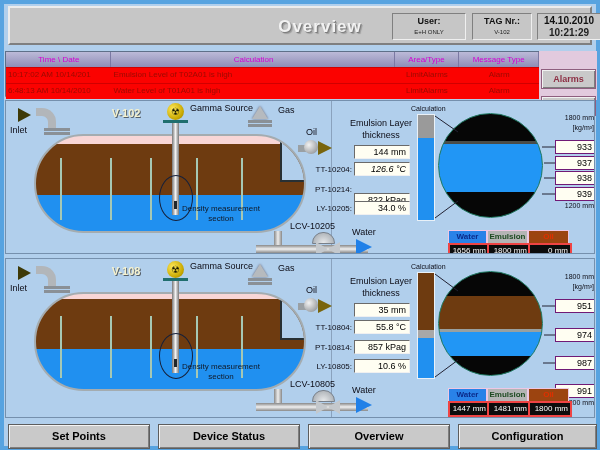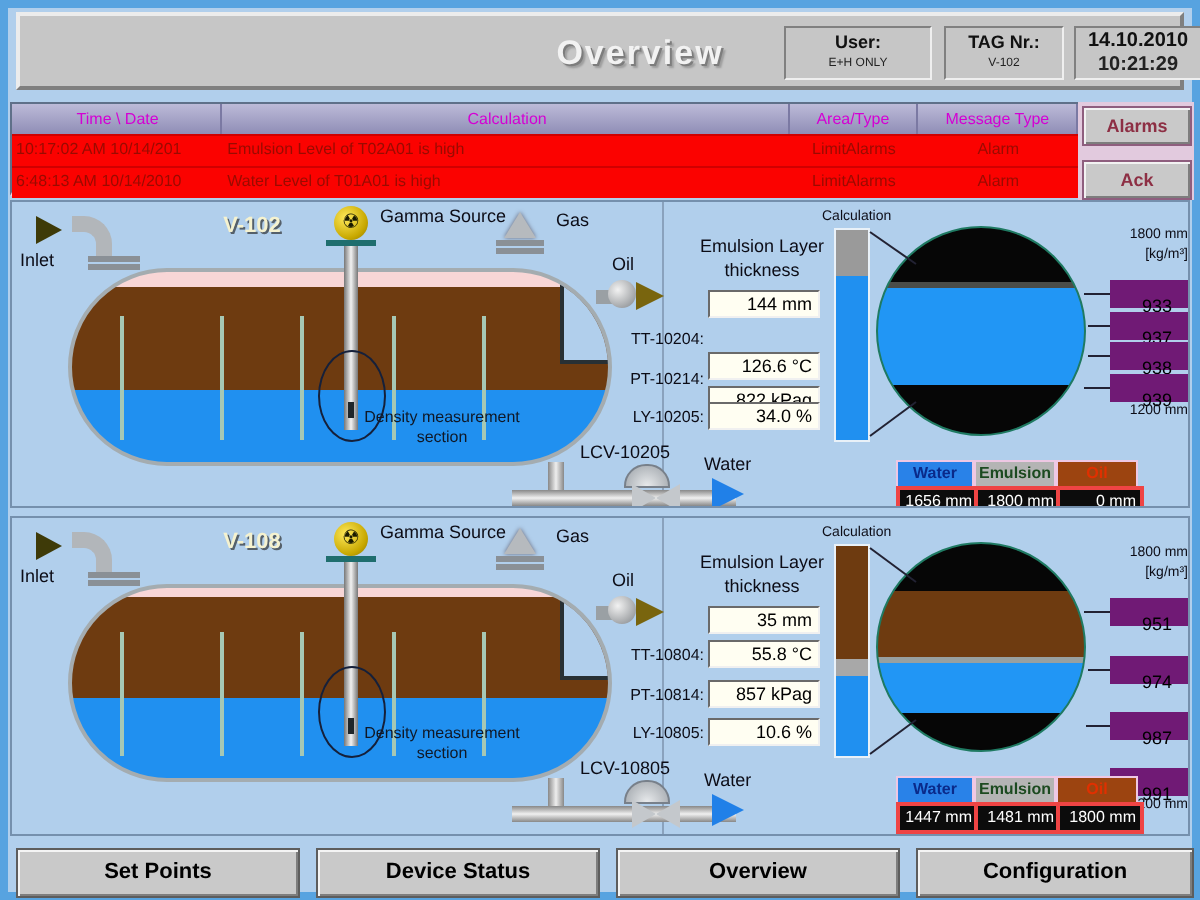--- a/index.html
+++ b/index.html
@@ -26,21 +26,21 @@
   .a-head{display:flex;height:15px;background:linear-gradient(#bcbad8,#8f8db6);}
   .a-head div{font-size:8px;color:#d400d4;text-align:center;line-height:15px;border-right:1px solid #7b79a3;
               white-space:nowrap;overflow:hidden;box-sizing:border-box;}
   .a-row{display:flex;height:15px;background:#fb0200;border-top:1px solid #d00000;}
   .a-row div{font-size:8px;color:#990b00;line-height:14px;white-space:nowrap;overflow:hidden;box-sizing:border-box;}
   .c-time{width:105px;padding-left:2px;} .c-desc{width:285px;padding-left:3px;}
   .c-area{width:65px;text-align:center;} .c-type{width:80px;text-align:center;}
   .alarm-btn-zone{position:absolute;left:539px;top:51px;width:58px;height:49px;background:#e2cade;}
   .sbtn{position:absolute;left:2px;width:53px;height:18px;background:#c9c9c9;border:1px solid #8e5e7e;
         box-shadow:inset 1px 1px 0 #f2f2f2,inset -1px -1px 0 #7d7d7d;
-        font-size:9px;font-weight:bold;color:#8d2f44;text-align:center;line-height:18px;cursor:pointer;}
+        font-size:9px;font-weight:bold;color:#8d2f44;text-align:center;line-height:18px;cursor:pointer;margin-top:16px;}
   .sbtn.alarms{top:2px;} .sbtn.ack{top:29px;}
 
   
   .sec{position:absolute;left:5px;width:590px;background:#b1cfec;border:1px solid #7590ad;
        box-sizing:border-box;overflow:hidden;}
   .r1{top:100px;height:154px;} .r2{top:258px;height:160px;}
   .divider{position:absolute;left:325px;top:0;bottom:0;width:1px;background:#8aa2bd;}
   .lbl{position:absolute;font-size:9px;color:#0c0c16;white-space:nowrap;}
   .tank-name{position:absolute;left:80px;top:6px;width:80px;text-align:center;font-size:11px;
              font-weight:bold;color:#f5f2cf;text-shadow:1px 1px 0 #55606a;}
@@ -107,21 +107,21 @@
   .calc-bar{position:absolute;left:411px;top:13px;width:16px;height:105px;border:1px solid #e9f1f8;box-sizing:content-box;}
   .r1 .calc-bar{background:linear-gradient(#9a9a9a 0%,#9a9a9a 22%,#2090f0 22%,#2090f0 100%);}
   .r2 .calc-bar{background:linear-gradient(#6e3b10 0%,#6e3b10 54%,#a8a8a8 54%,#a8a8a8 62%,#2090f0 62%,#2090f0 100%);}
   .density-circle{position:absolute;left:432px;top:12px;width:105px;height:105px;border-radius:50%;
                   border:1px solid #1f7a62;box-sizing:border-box;}
   .r1 .density-circle{background:linear-gradient(#060606 0%,#060606 26%,#4a4c48 26%,#4a4c48 29%,#2196f5 29%,#2196f5 76%,#060606 76%,#060606 100%);}
   .r2 .density-circle{background:linear-gradient(#060606 0%,#060606 23%,#6e3b10 23%,#6e3b10 55%,#98a0a0 55%,#98a0a0 58%,#2196f5 58%,#2196f5 82%,#060606 82%,#060606 100%);}
   .conn{position:absolute;left:0;top:0;width:590px;height:160px;pointer-events:none;}
 
   .range-lbl{position:absolute;left:530px;width:58px;text-align:right;font-size:7px;color:#0c0c16;}
-  .dbox{position:absolute;left:549px;width:41px;height:14px;background:#fffef2;border:7px solid #701a75;
+  .dbox{position:absolute;left:549px;width:41px;height:14px;background:#fffef2;border:1px solid #701a75;
         font-size:9px;line-height:12px;text-align:right;padding-right:3px;color:#000;box-sizing:border-box;}
   .r1 .d0{top:39px;} .r1 .d1{top:55px;} .r1 .d2{top:70px;} .r1 .d3{top:86px;}
   .r2 .d0{top:40px;} .r2 .d1{top:69px;} .r2 .d2{top:97px;} .r2 .d3{top:125px;}
   .r1 .range-top{top:13px;} .r2 .range-top{top:14px;}
   .r1 .range-unit{top:23px;} .r2 .range-unit{top:24px;}
   .r1 .range-bottom{top:101px;} .r2 .range-bottom{top:140px;}
 
   
   .lg{position:absolute;height:12px;font-size:8px;font-weight:bold;text-align:center;line-height:12px;
       border:1px solid #eec8e4;box-sizing:content-box;}
@@ -232,21 +232,21 @@
     <div class="valve-l"></div>
     <div class="valve-r"></div>
     <div class="lbl" style="left:284px;top:120px;">LCV-10205</div>
     <div class="water-arrow"></div>
     <div class="lbl" style="left:346px;top:126px;">Water</div>
 
     <div class="el-label" style="top:17px;">Emulsion Layer</div>
     <div class="el-label" style="top:29px;">thickness</div>
     <div class="vbox" style="top:44px;">144 mm</div>
     <div class="mlabel" style="top:64px;">TT-10204:</div>
-    <div class="vbox" style="top:75px;">126.6 °C</div>
+    <div class="vbox" style="top:61px;font-style:italic;">126.6 °C</div>
     <div class="mlabel" style="top:84px;">PT-10214:</div>
     <div class="vbox" style="top:92px;">822 kPag</div>
     <div class="mlabel" style="top:103px;">LY-10205:</div>
     <div class="vbox" style="top:100px;">34.0 %</div>
 
     <div class="calc-label">Calculation</div>
     <div class="calc-bar"></div>
     <div class="density-circle"></div>
     <svg class="conn">
       <line x1="429" y1="15" x2="452" y2="31" stroke="#223" stroke-width="1"></line>

